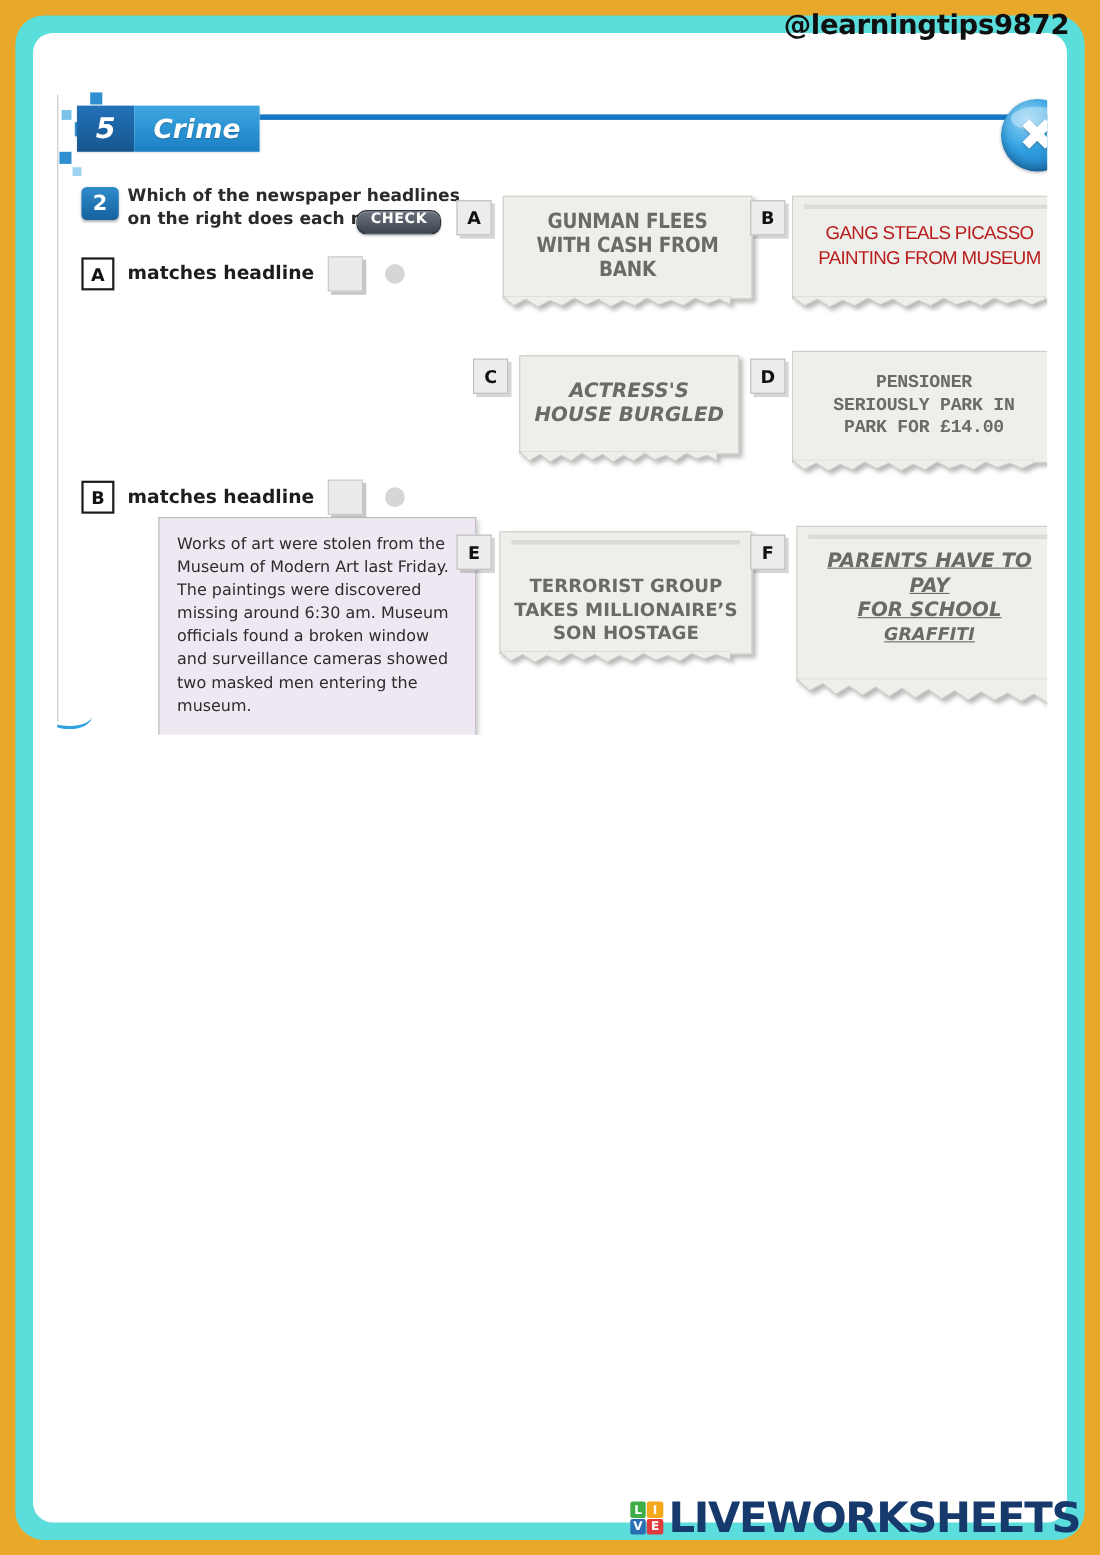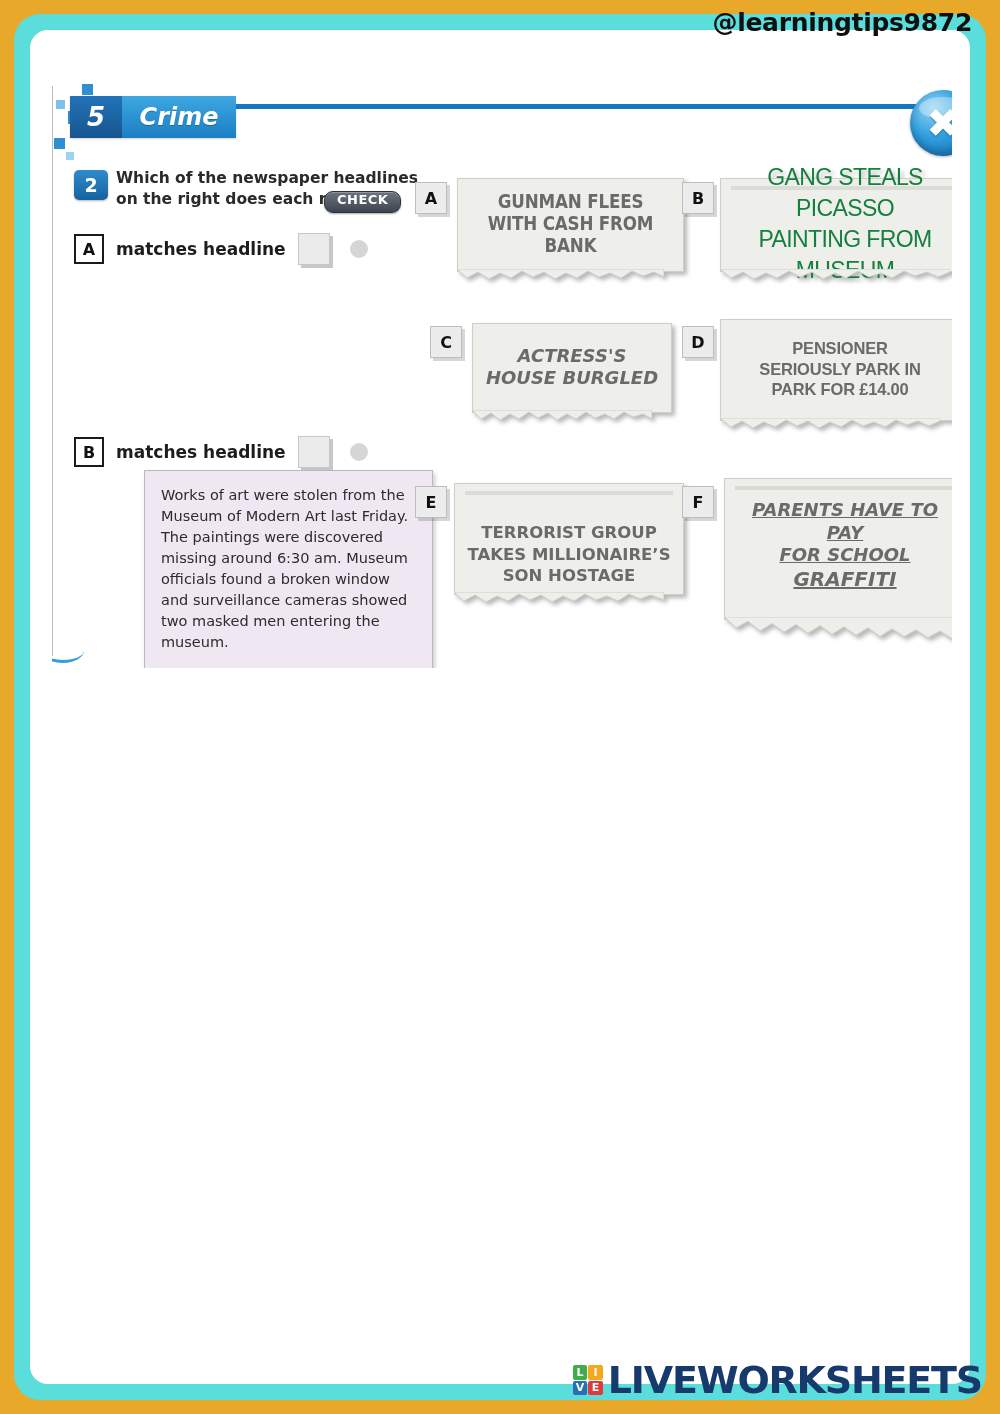--- a/index.html
+++ b/index.html
@@ -155,35 +155,35 @@
   .news .rule-top{
     position:absolute;left:10px;right:10px;top:7px;height:4px;background:#dcdcd6;
   }
   .h-cond{
     font-family:"DejaVu Sans", sans-serif;font-weight:bold;
     font-size:19px;line-height:1.15;letter-spacing:-.2px;
     transform:scaleX(.88);transform-origin:center;
   }
   .h-thin{
     font-family:"Liberation Sans", sans-serif;font-weight:normal;
-    font-size:23px;line-height:1.35;letter-spacing:-.6px;color:#15803d;
+    font-size:17px;line-height:1.35;letter-spacing:-.6px;color:#b91c1c;
   }
   .h-ital{
     font-family:"DejaVu Sans", sans-serif;font-weight:bold;font-style:italic;
     font-size:18px;line-height:1.25;
   }
   .h-bold{
-    font-family:Liberation Sans, sans-serif;font-weight:bold;
+    font-family:Liberation Mono, monospace;font-weight:bold;
     font-size:16.5px;line-height:1.25;letter-spacing:-.2px;
   }
   .h-e{
     font-family:"DejaVu Sans", sans-serif;font-weight:bold;
     font-size:16.5px;line-height:1.3;margin-top:33px;
   }
-  .f-line-big{font-size:20px;}
+  .f-line-big{font-size:16px;}
   
   .lw-logo{
     position:absolute;right:18px;bottom:12px;display:flex;align-items:center;gap:5px;
   }
   .lw-grid{
     width:30px;height:30px;display:grid;grid-template-columns:1fr 1fr;grid-template-rows:1fr 1fr;
     gap:1px;
   }
   .lw-cell{
     display:flex;align-items:center;justify-content:center;

